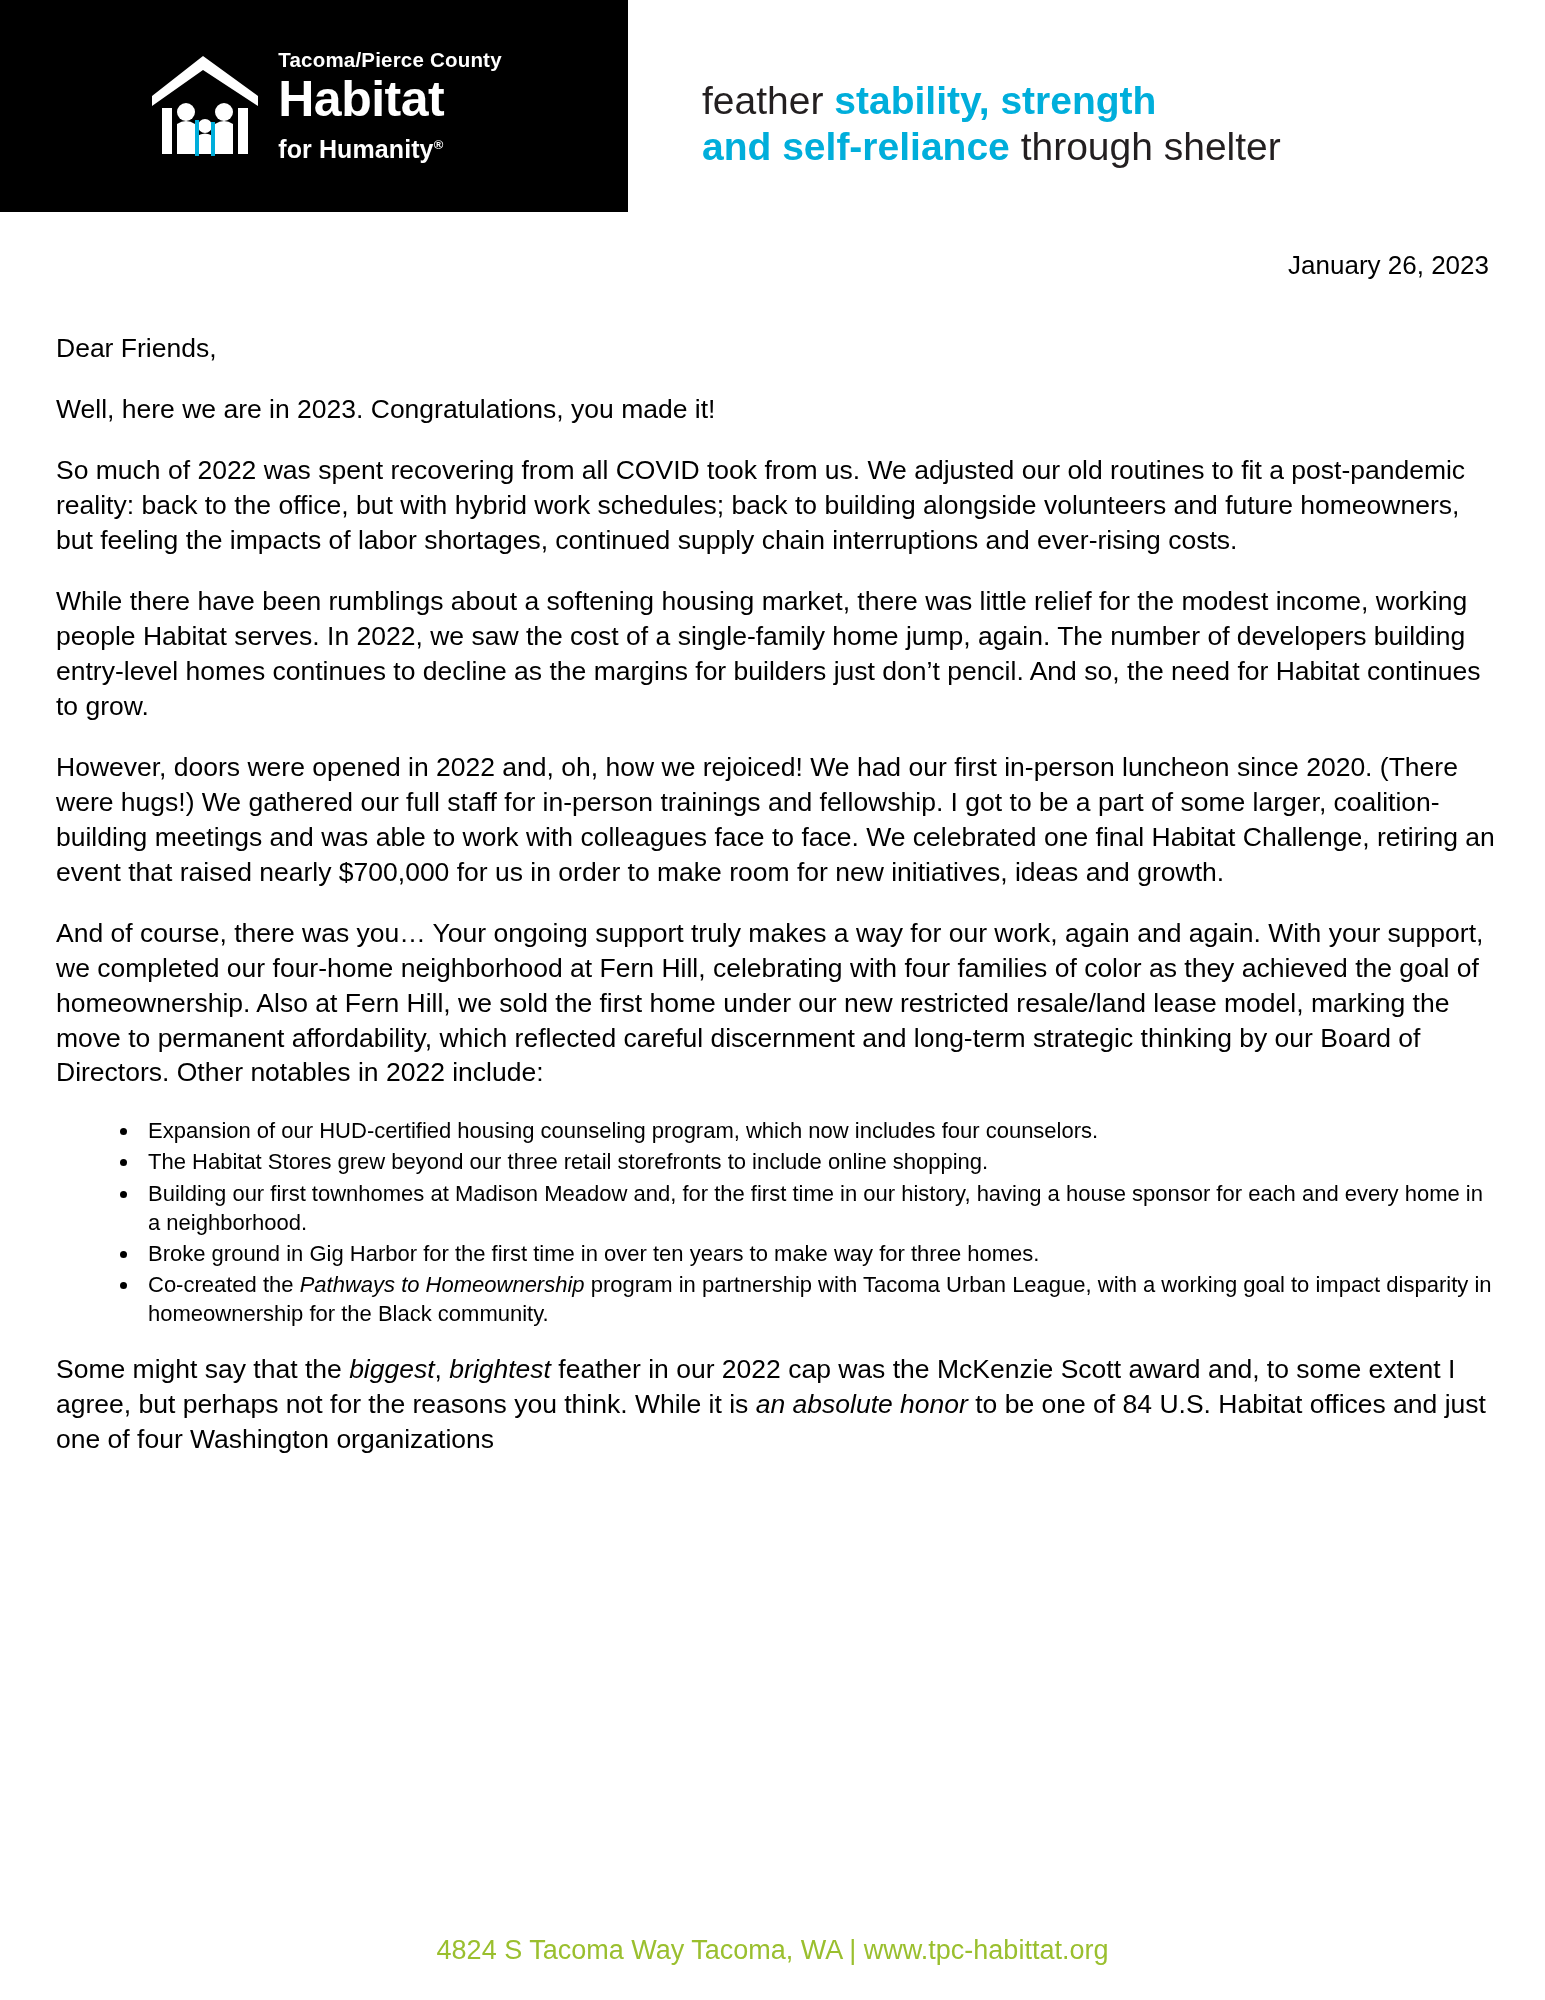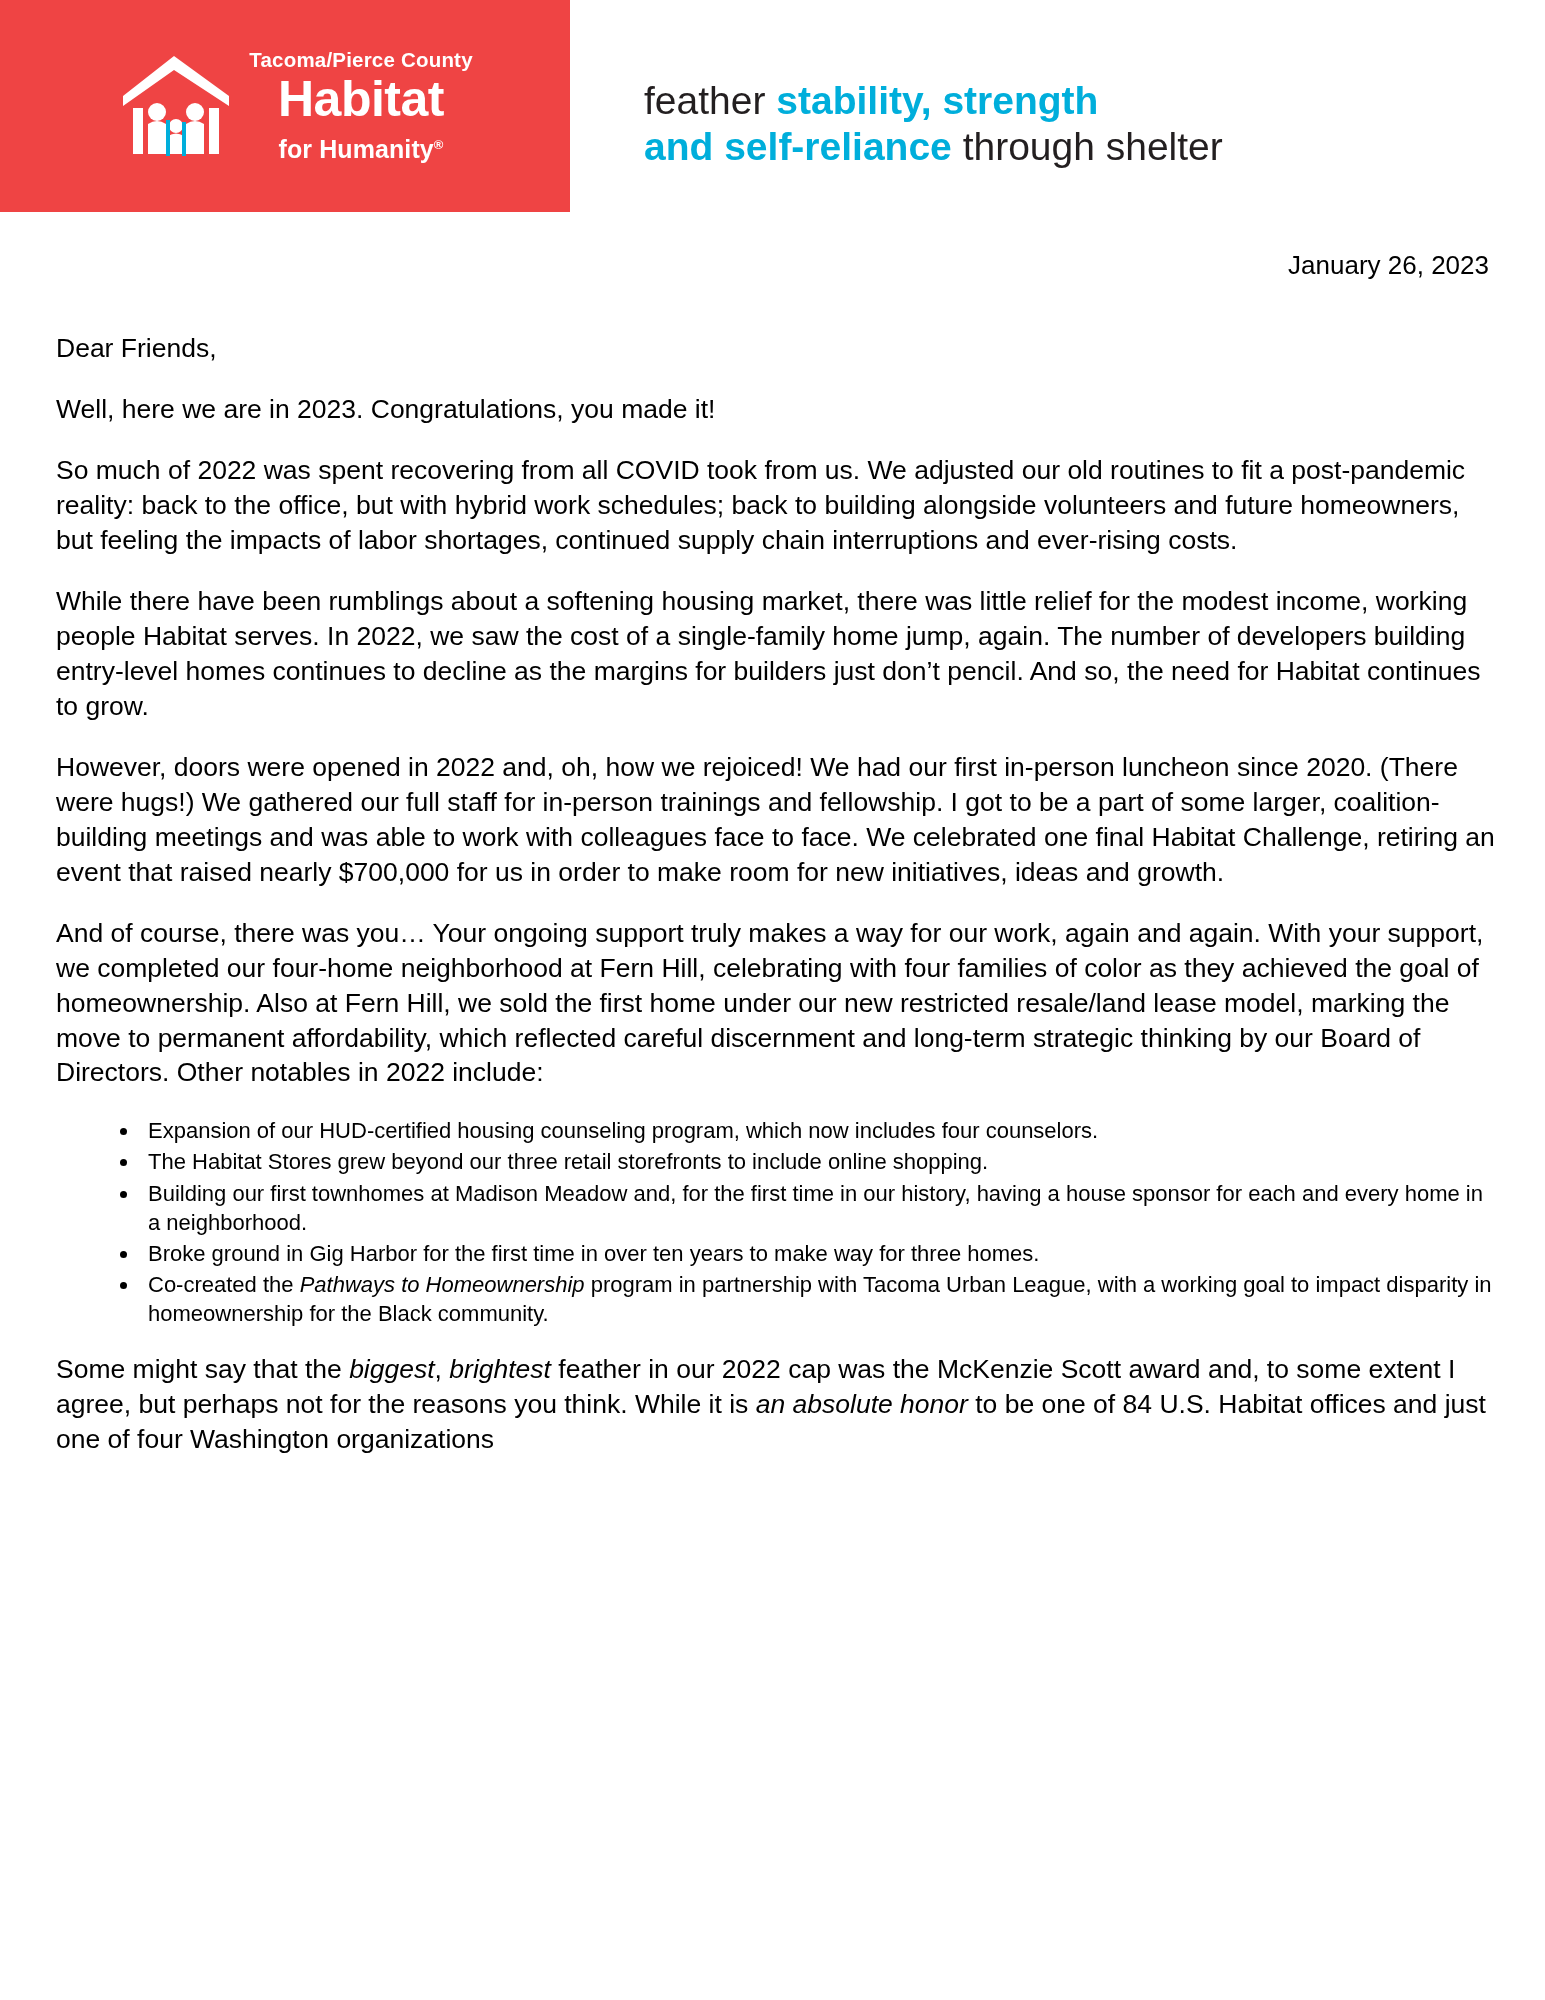--- a/index.html
+++ b/index.html
@@ -24,28 +24,27 @@
   }
 
   
   .header {
     display: flex;
     align-items: flex-start;
     height: 212px;
   }
 
   .logo-block {
-    width: 570px;
+    width: 628px;
     height: 212px;
-    background: #ef4444;
+    background: #000000;
     display: flex;
     align-items: center;
     justify-content: center;
     flex: 0 0 auto;
-    text-align: center;
   }
 
   .logo-inner {
     display: flex;
     align-items: center;
     gap: 14px;
     transform: translateX(10px);
   }
 
   .logo-mark {
@@ -206,14 +205,19 @@
       <li>The Habitat Stores grew beyond our three retail storefronts to include online shopping.</li>
       <li>Building our first townhomes at Madison Meadow and, for the first time in our history, having a house sponsor for each and every home in a neighborhood.</li>
       <li>Broke ground in Gig Harbor for the first time in over ten years to make way for three homes.</li>
       <li><span>Co-created the </span><span class="it">Pathways to Homeownership</span><span> program in partnership with Tacoma Urban League, with a working goal to impact disparity in homeownership for the Black community.</span></li>
     </ul>
 
     <p class="para"><span>Some might say that the  </span><span class="it">biggest</span><span>, </span><span class="it">brightest</span><span>  feather in our 2022 cap was the McKenzie Scott award and, to some extent I agree, but perhaps not for the reasons you think. While it is </span><span class="it">an absolute honor</span><span>  to be one of 84 U.S. Habitat offices and just one of four Washington organizations</span></p>
 
   </div>
 
+  <div class="footer">
+    <span>4824 S Tacoma Way Tacoma, WA</span>
+    <span class="sep">|</span>
+    <span>www.tpc-habittat.org</span>
+  </div>
 
 </div>
 
 </body></html>

